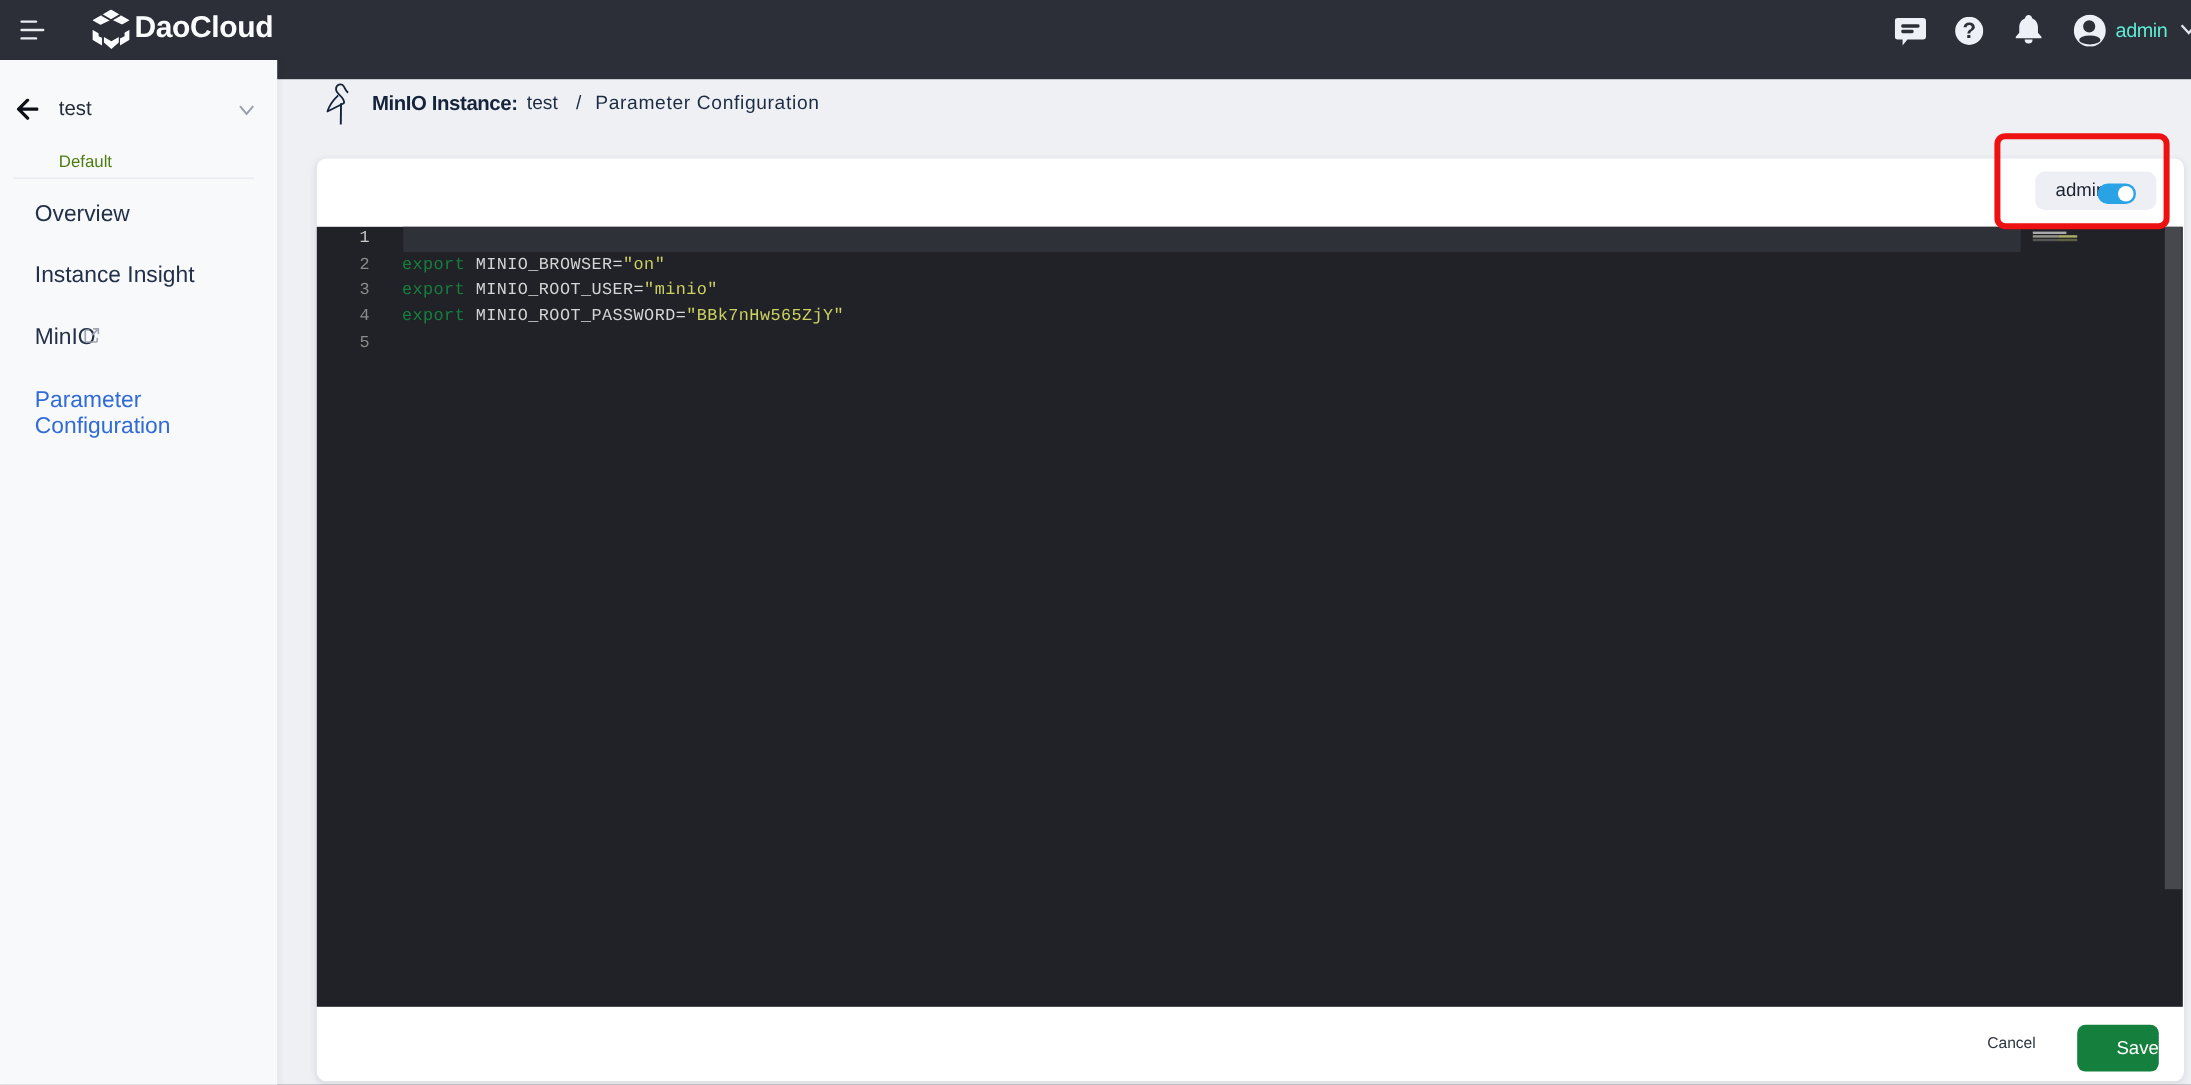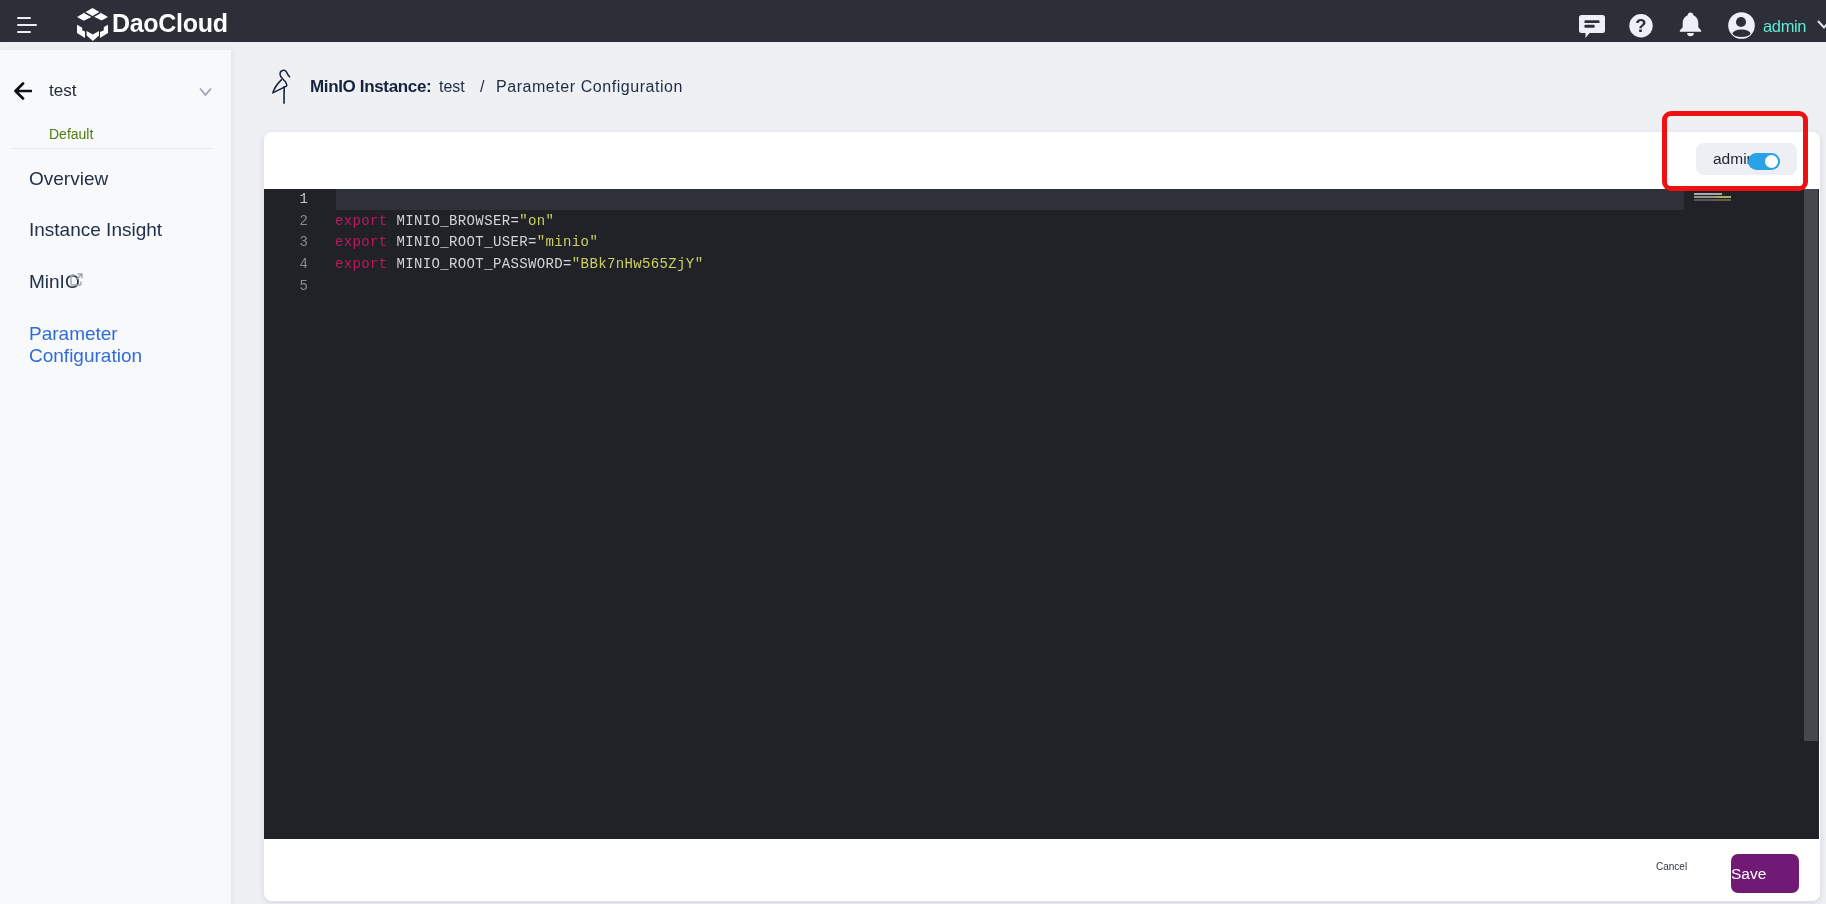--- a/index.html
+++ b/index.html
@@ -1,20 +1,20 @@
 <!DOCTYPE html>
 <html><head>
 <meta charset="utf-8">
 <style>
   html,body{margin:0;padding:0;}
   body{width:1826px;height:904px;position:relative;overflow:hidden;
        background:#eef0f4;font-family:"Liberation Sans",sans-serif;}
   .abs{position:absolute;}
   
-  #navbar{left:0;top:0;width:1826px;height:42px;background:#2c2f37;}
+  #navbar{left:0;top:0;width:1826px;height:66px;background:#2c2f37;}
   .hline{position:absolute;background:#e9edf3;border-radius:1px;height:2.3px;}
   #logotext{left:112px;top:9px;color:#fbfcfe;font-size:25px;font-weight:bold;letter-spacing:-0.3px;}
   #admin{left:1763px;top:16.5px;color:#5eead4;font-size:16.5px;letter-spacing:-0.35px;}
   
   #sidebar{left:0;top:50px;width:231px;height:854px;background:#f8f9fb;
            box-shadow:2px 0 5px rgba(20,30,60,0.05);}
   #sb-test{left:49px;top:31px;font-size:17px;color:#222b38;font-weight:500;}
   #sb-default{left:49px;top:76px;font-size:14px;color:#4d7c0f;text-align:right;}
   #sb-sep{left:11px;top:98px;width:201px;height:1px;background:#e7e9ee;}
   .sbitem{position:absolute;left:29px;font-size:19px;color:#233049;}
@@ -29,28 +29,28 @@
   #pill-label{left:1713px;top:150px;font-size:15.5px;color:#1c2430;}
   #toggle{left:1748px;top:152.5px;width:31.5px;height:17.5px;border-radius:9px;background:#29a2e6;}
   #knob{left:1764.5px;top:154.8px;width:13px;height:13px;border-radius:50%;background:#ffffff;}
   
   #editor{left:264px;top:189px;width:1555px;height:650px;background:#212227;}
   #hl-row{left:336px;top:189px;width:1348px;height:20.6px;background:#2e3138;}
   .lnum{position:absolute;width:44px;text-align:right;left:264px;
         font-family:"Liberation Mono",monospace;font-size:14px;line-height:21.7px;color:#8b8b8b;}
   .codeline{position:absolute;left:335px;font-family:"Liberation Mono",monospace;
             font-size:14px;line-height:21.7px;letter-spacing:0.37px;color:#d4d4d4;white-space:pre;}
-  .kw{color:#be185d;}
+  .kw{color:#15803d;}
   .str{color:#cdd160;}
   #mstrip{left:1803.5px;top:189px;width:14.5px;height:552px;background:#46484d;}
   .mmline{position:absolute;left:1694px;height:2px;background:#8f9089;}
   
-  #cancel{left:1656px;top:861px;font-size:10px;color:#2c3542;}
-  #savebtn{left:1731px;top:854px;width:68px;height:39px;background:#701a75;border-radius:7px;
-           color:#ffffff;font-size:15.5px;text-align:left;line-height:39px;}
+  #cancel{left:1656px;top:861px;font-size:13px;color:#2c3542;}
+  #savebtn{left:1731px;top:854px;width:68px;height:39px;background:#15803d;border-radius:7px;
+           color:#ffffff;font-size:15.5px;text-align:right;line-height:39px;}
   
   #redbox{left:1662px;top:111px;width:146px;height:80px;border:5.5px solid #ee1111;
           border-radius:9px;box-sizing:border-box;}
 </style>
 </head>
 <body>
   <div class="abs" id="navbar">
     <div class="hline" style="left:17px;top:17px;width:13.5px;"></div>
     <div class="hline" style="left:17px;top:23.8px;width:20.4px;"></div>
     <div class="hline" style="left:17px;top:30.6px;width:13.5px;"></div>

